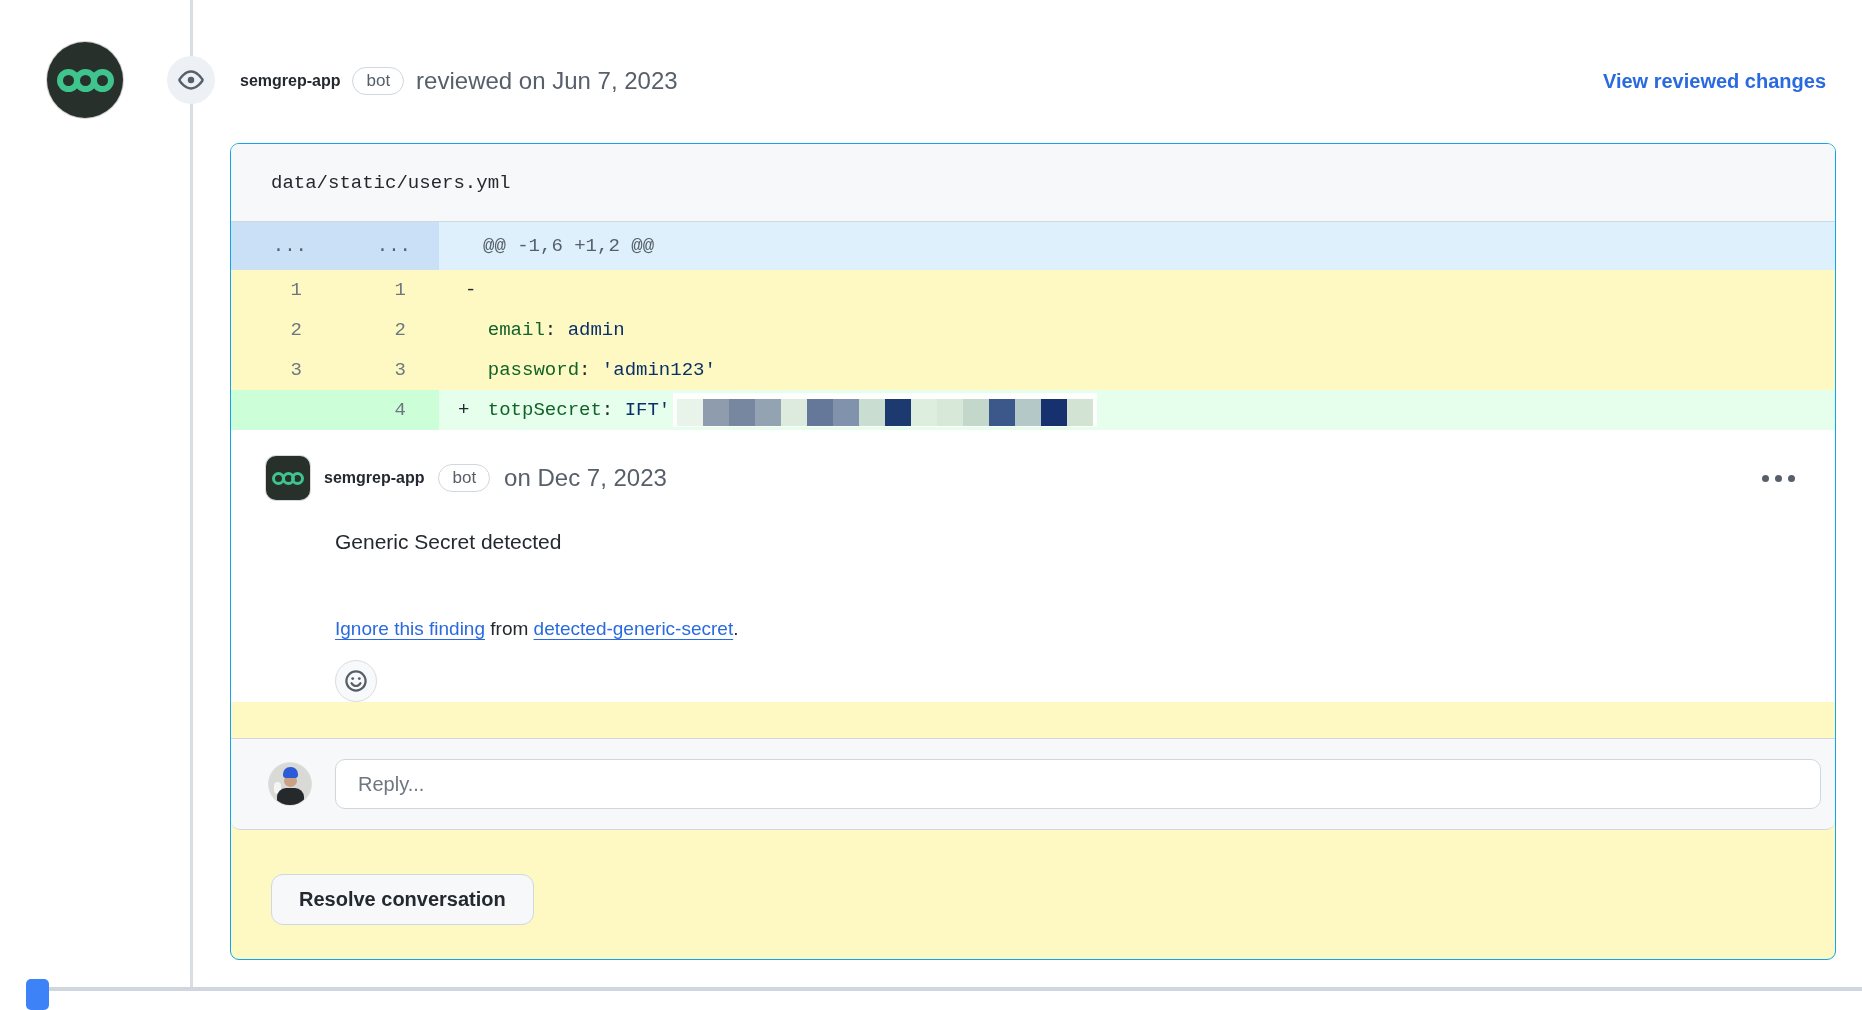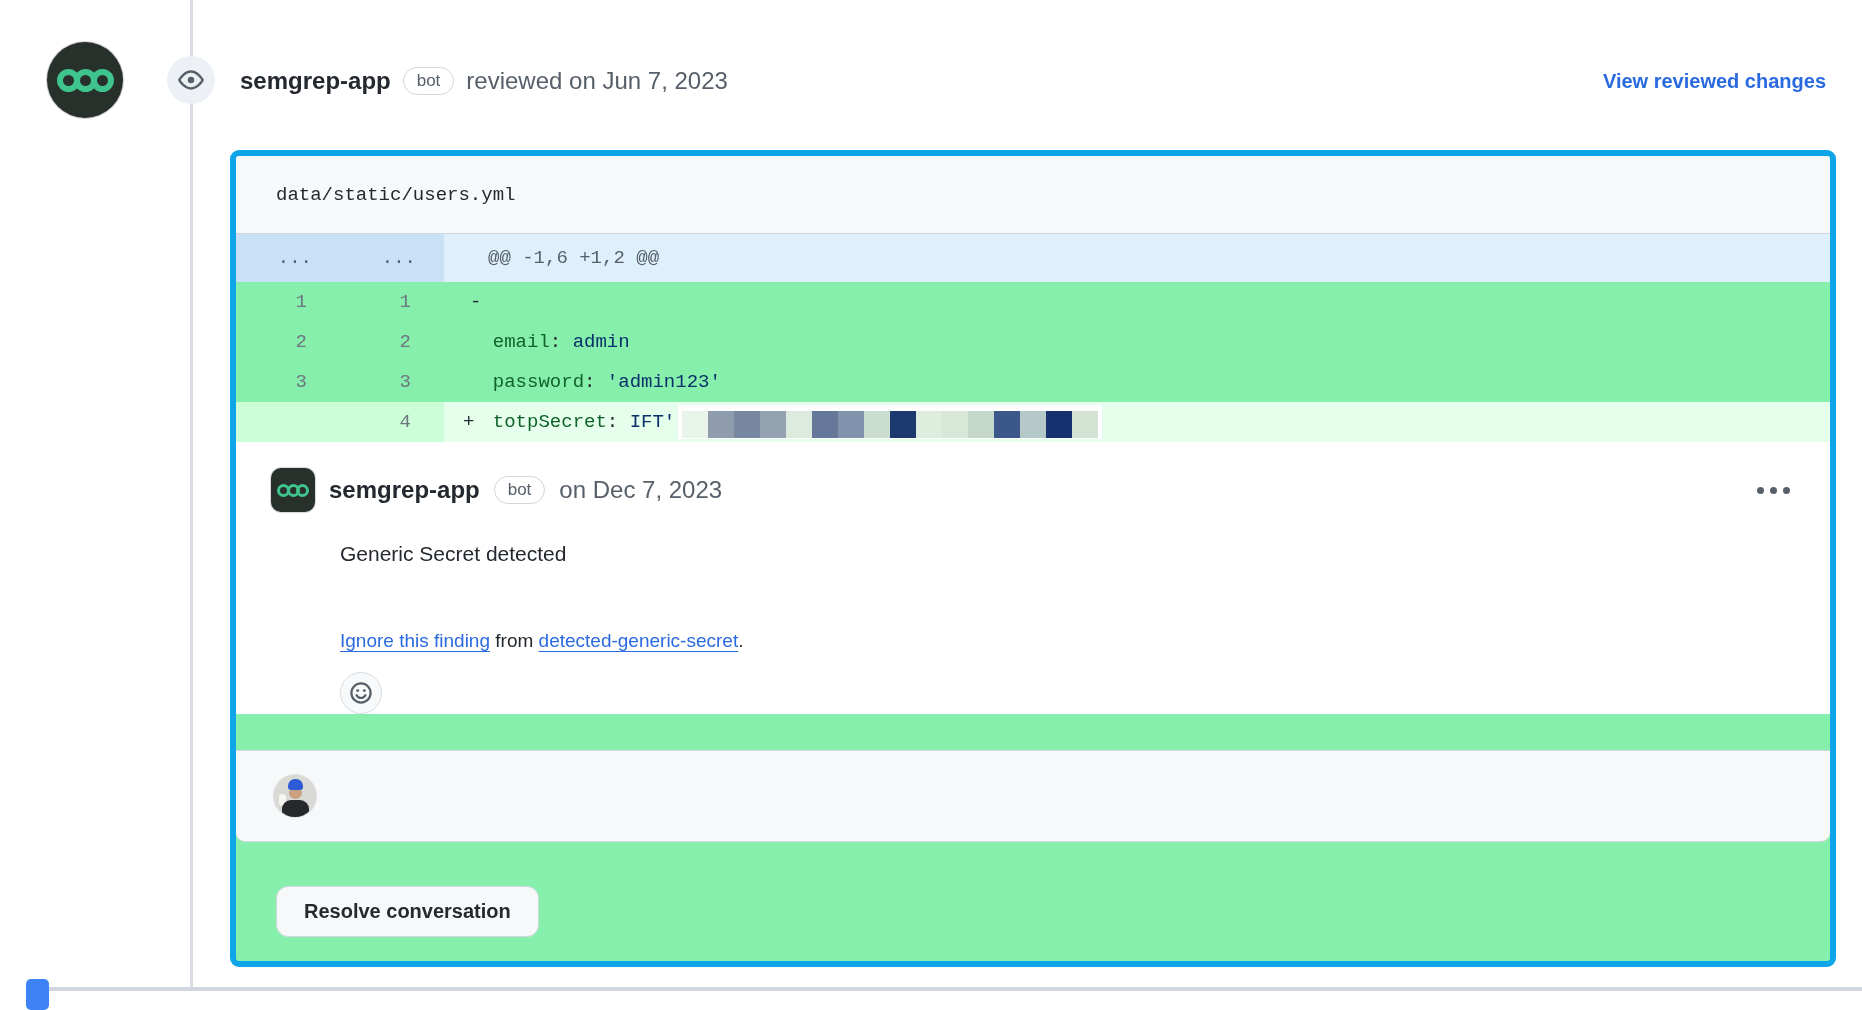--- a/index.html
+++ b/index.html
@@ -20,28 +20,28 @@
   .ring + .ring { margin-left:-6px; }
   .avatar-sm { width:44px; height:44px; border-radius:10px; background:#28302c;
     box-shadow:0 0 0 1px rgba(0,0,0,.15); display:flex; align-items:center; justify-content:center; flex:none; }
   .avatar-sm .ring { width:13px; height:13px; border-width:3.5px; }
   .avatar-sm .ring + .ring { margin-left:-3.5px; }
 
   .eye-badge { position:absolute; left:167px; top:56px; width:48px; height:48px; border-radius:50%;
     background:#edf1f5; display:flex; align-items:center; justify-content:center; }
 
   .review-header { position:absolute; left:240px; top:66px; height:30px; display:flex; align-items:center; gap:12px; }
-  .author-name { font-size:24px; font-weight:700; color:#24292f; }
+  .author-name { font-size:16px; font-weight:700; color:#24292f; }
   .bot-pill { font-size:17px; color:#57606a; border:1px solid #d0d7de; border-radius:999px; padding:3px 13px; line-height:1.2; background:#fff; }
   .muted { font-size:24px; color:#57606a; }
   .view-link { position:absolute; right:36px; top:70px; font-size:20px; font-weight:600; color:#2a6ae0; cursor:pointer; }
 
   
-  .card { position:absolute; left:230px; top:150px; width:1606px; height:817px;
-    border:6px solid #0ea5e9; border-radius:9px; background:#86efac; overflow:hidden; }
+  .card { position:absolute; left:230px; top:143px; width:1606px; height:817px;
+    border:1px solid #0ea5e9; border-radius:9px; background:#fef9c3; overflow:hidden; }
   .file-header { height:78px; background:#f6f8fa; border-bottom:1px solid #d0d7de;
     display:flex; align-items:center; padding-left:40px;
     font-family:"Liberation Mono", monospace; font-size:19px; color:#24292f; }
 
   .diff-row, .hunk-row { display:flex; font-family:"Liberation Mono", monospace; font-size:19px; }
   .hunk-row { height:48px; line-height:48px; }
   .hunk-gut { width:104px; background:#c9e0f7; color:#57606a; text-align:right; padding-right:28px; flex:none; }
   .hunk-code { flex:1; background:#def0fb; color:#57606a; padding-left:44px; }
   .diff-row { height:40px; line-height:40px; }
   .gut { width:104px; flex:none; text-align:right; padding-right:33px; color:#6e7781; }
@@ -184,20 +184,21 @@
       </div>
     </div>
 
     <div class="reply-band">
       <div class="reply-avatar">
         <span class="snowman"></span>
           <span class="face"></span>
           <span class="beanie"></span>
           <span class="body"></span>
       </div>
+      <input class="reply-input" type="text" placeholder="Reply..." style="">
     </div>
 
     <div class="resolve-area">
       <button class="resolve-btn">Resolve conversation</button>
     </div>
 
   </div>
 
   <div class="bottom-divider"></div>
   <div class="corner-marker"></div>

